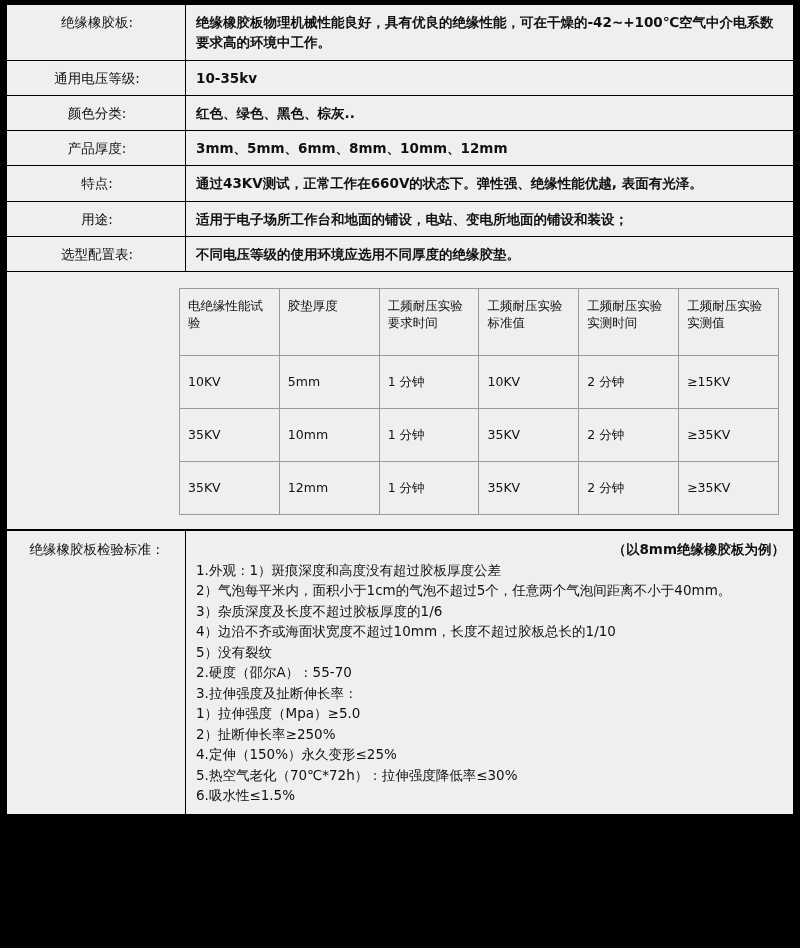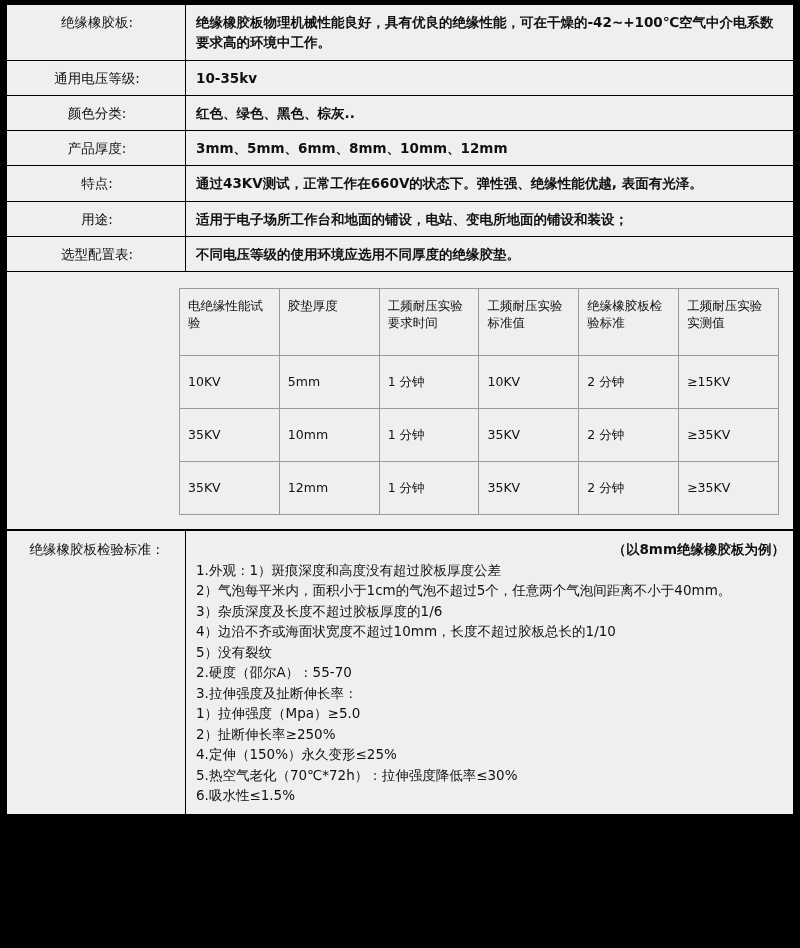--- a/index.html
+++ b/index.html
@@ -136,21 +136,21 @@
   </table>
 
   <div class="inner-wrap">
     <table class="inner-table">
       <thead>
         <tr>
           <th>电绝缘性能试验</th>
           <th>胶垫厚度</th>
           <th>工频耐压实验要求时间</th>
           <th>工频耐压实验标准值</th>
-          <th>绝缘橡胶板检验标准</th>
+          <th>工频耐压实验实测时间</th>
           <th>工频耐压实验实测值</th>
         </tr>
       </thead>
       <tbody>
         <tr>
           <td>10KV</td>
           <td>5mm</td>
           <td>1 分钟</td>
           <td>10KV</td>
           <td>2 分钟</td>

